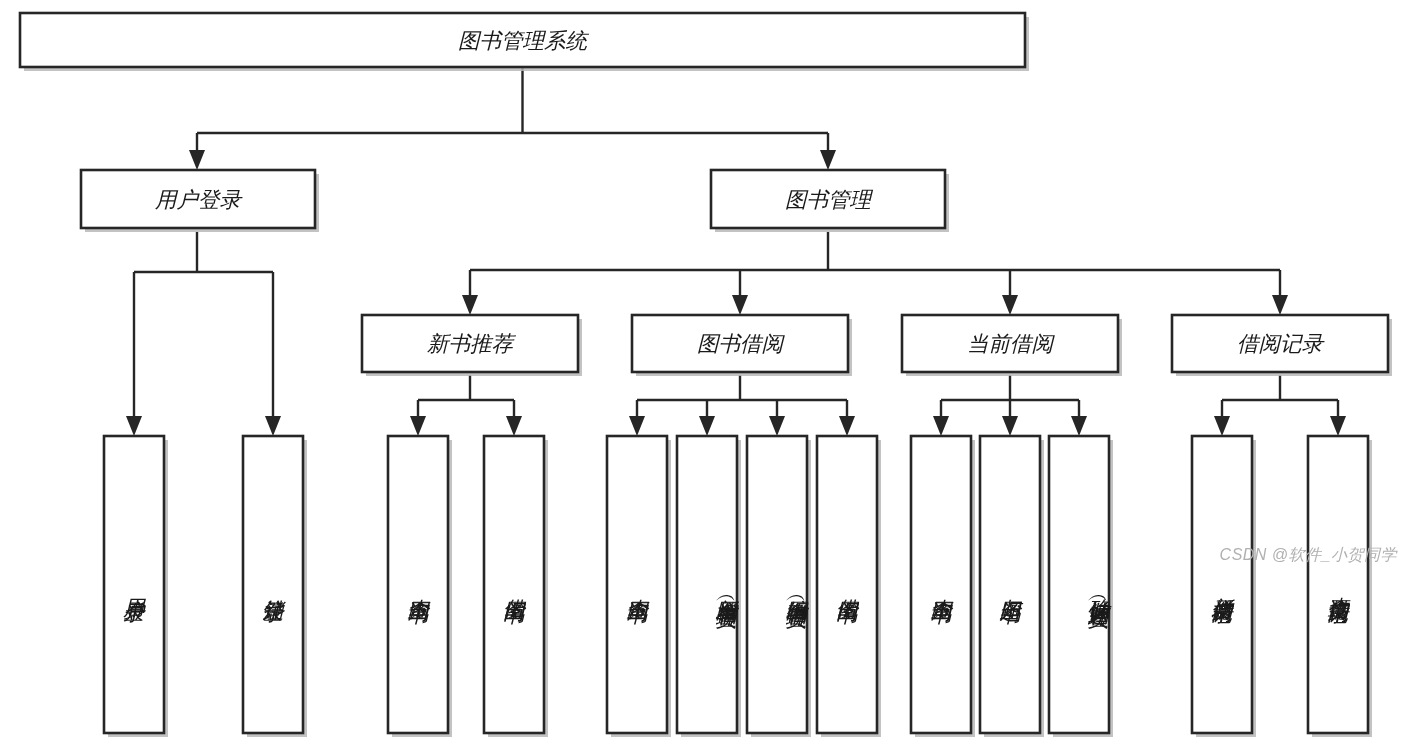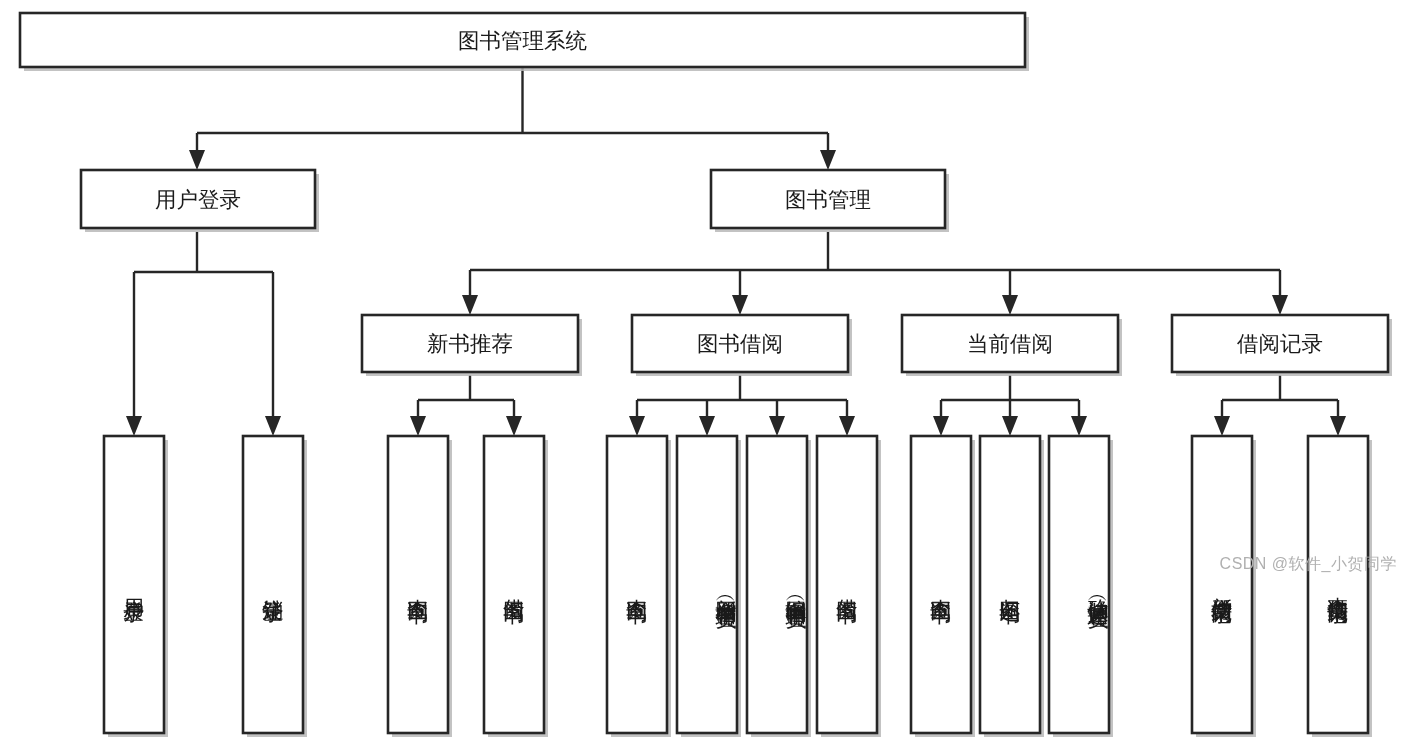--- a/index.html
+++ b/index.html
@@ -11,20 +11,21 @@
     width: 1405px;
     height: 747px;
     overflow: hidden;
     font-family: "Liberation Sans", "DejaVu Sans", sans-serif;
   }
   #diagram-root {
     position: relative;
     width: 1405px;
     height: 583px;
     background: #ffffff;
+    font-style: italic;
   }
   svg#tree-svg {
     position: absolute;
     left: 0;
     top: 0;
     width: 1405px;
     height: 747px;
     display: block;
   }
   .node-box {
@@ -66,21 +67,21 @@
     line-height: 1.02;
     color: #1a1a1a;
     letter-spacing: 1.5px;
     white-space: nowrap;
     text-align: left;
     pointer-events: none;
   }
   .watermark {
     position: absolute;
     right: 8px;
-    bottom: 8px;
+    bottom: 17px;
     font-family: "Liberation Sans", "DejaVu Sans", sans-serif;
     font-size: 16px;
     color: #b0b0b0;
     white-space: nowrap;
     letter-spacing: 0.5px;
   }
 </style>
 </head>
 <body>
 

